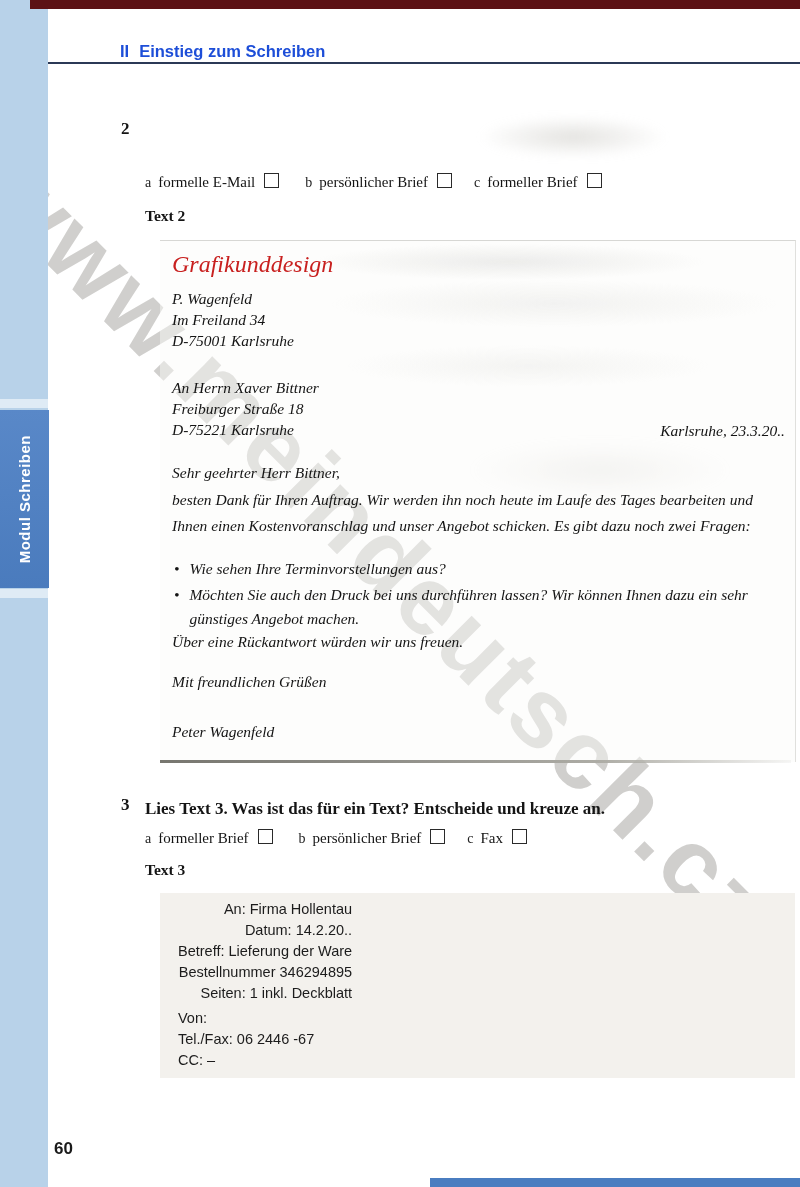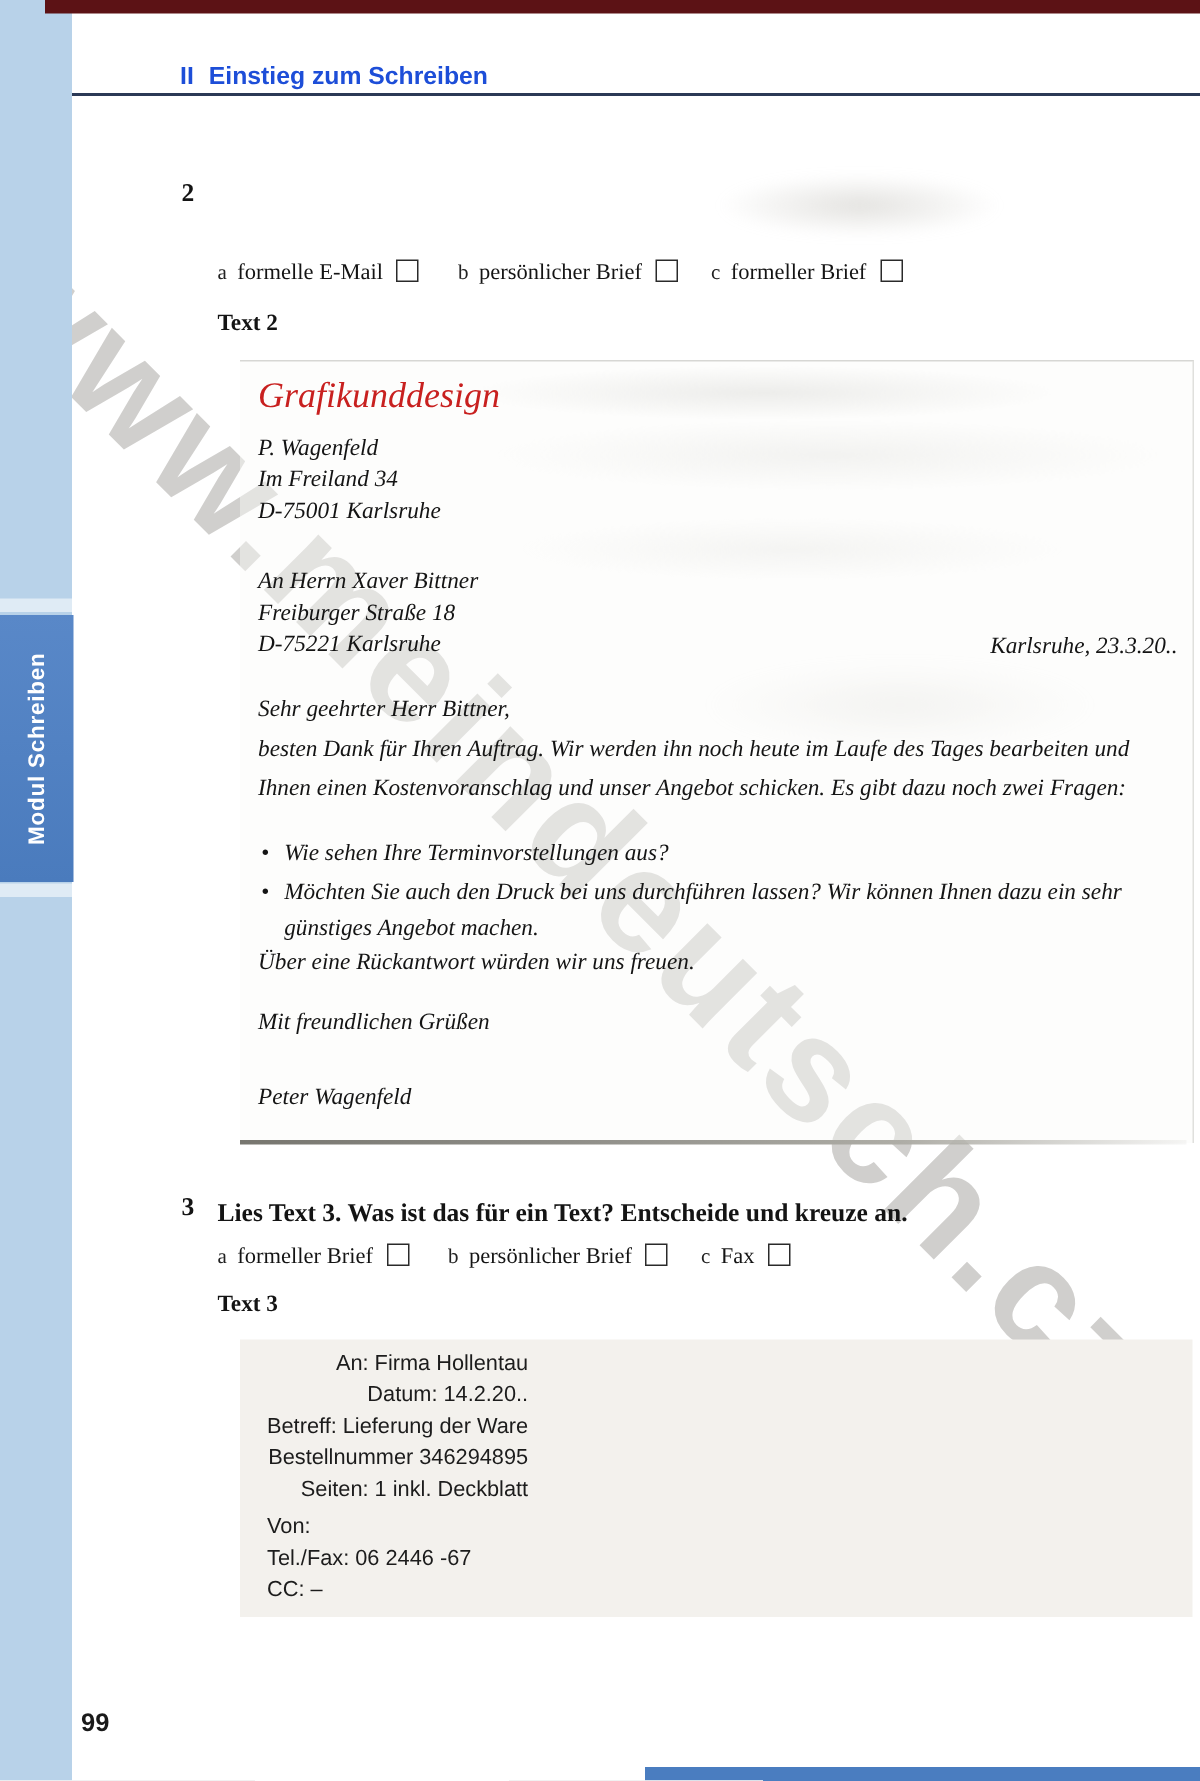--- a/index.html
+++ b/index.html
@@ -172,15 +172,15 @@
       <div>Bestellnummer 346294895</div>
       <div>Seiten: 1 inkl. Deckblatt</div>
     </div>
     <div class="fax-col fax-left2">
       <div>Von:</div>
       <div>Tel./Fax: 06 2446 -67</div>
       <div>CC: –</div>
     </div>
   </div>
 
-  <div class="page-number">99</div>
+  <div class="page-number">60</div>
 
 </div>
 
 </body></html>

